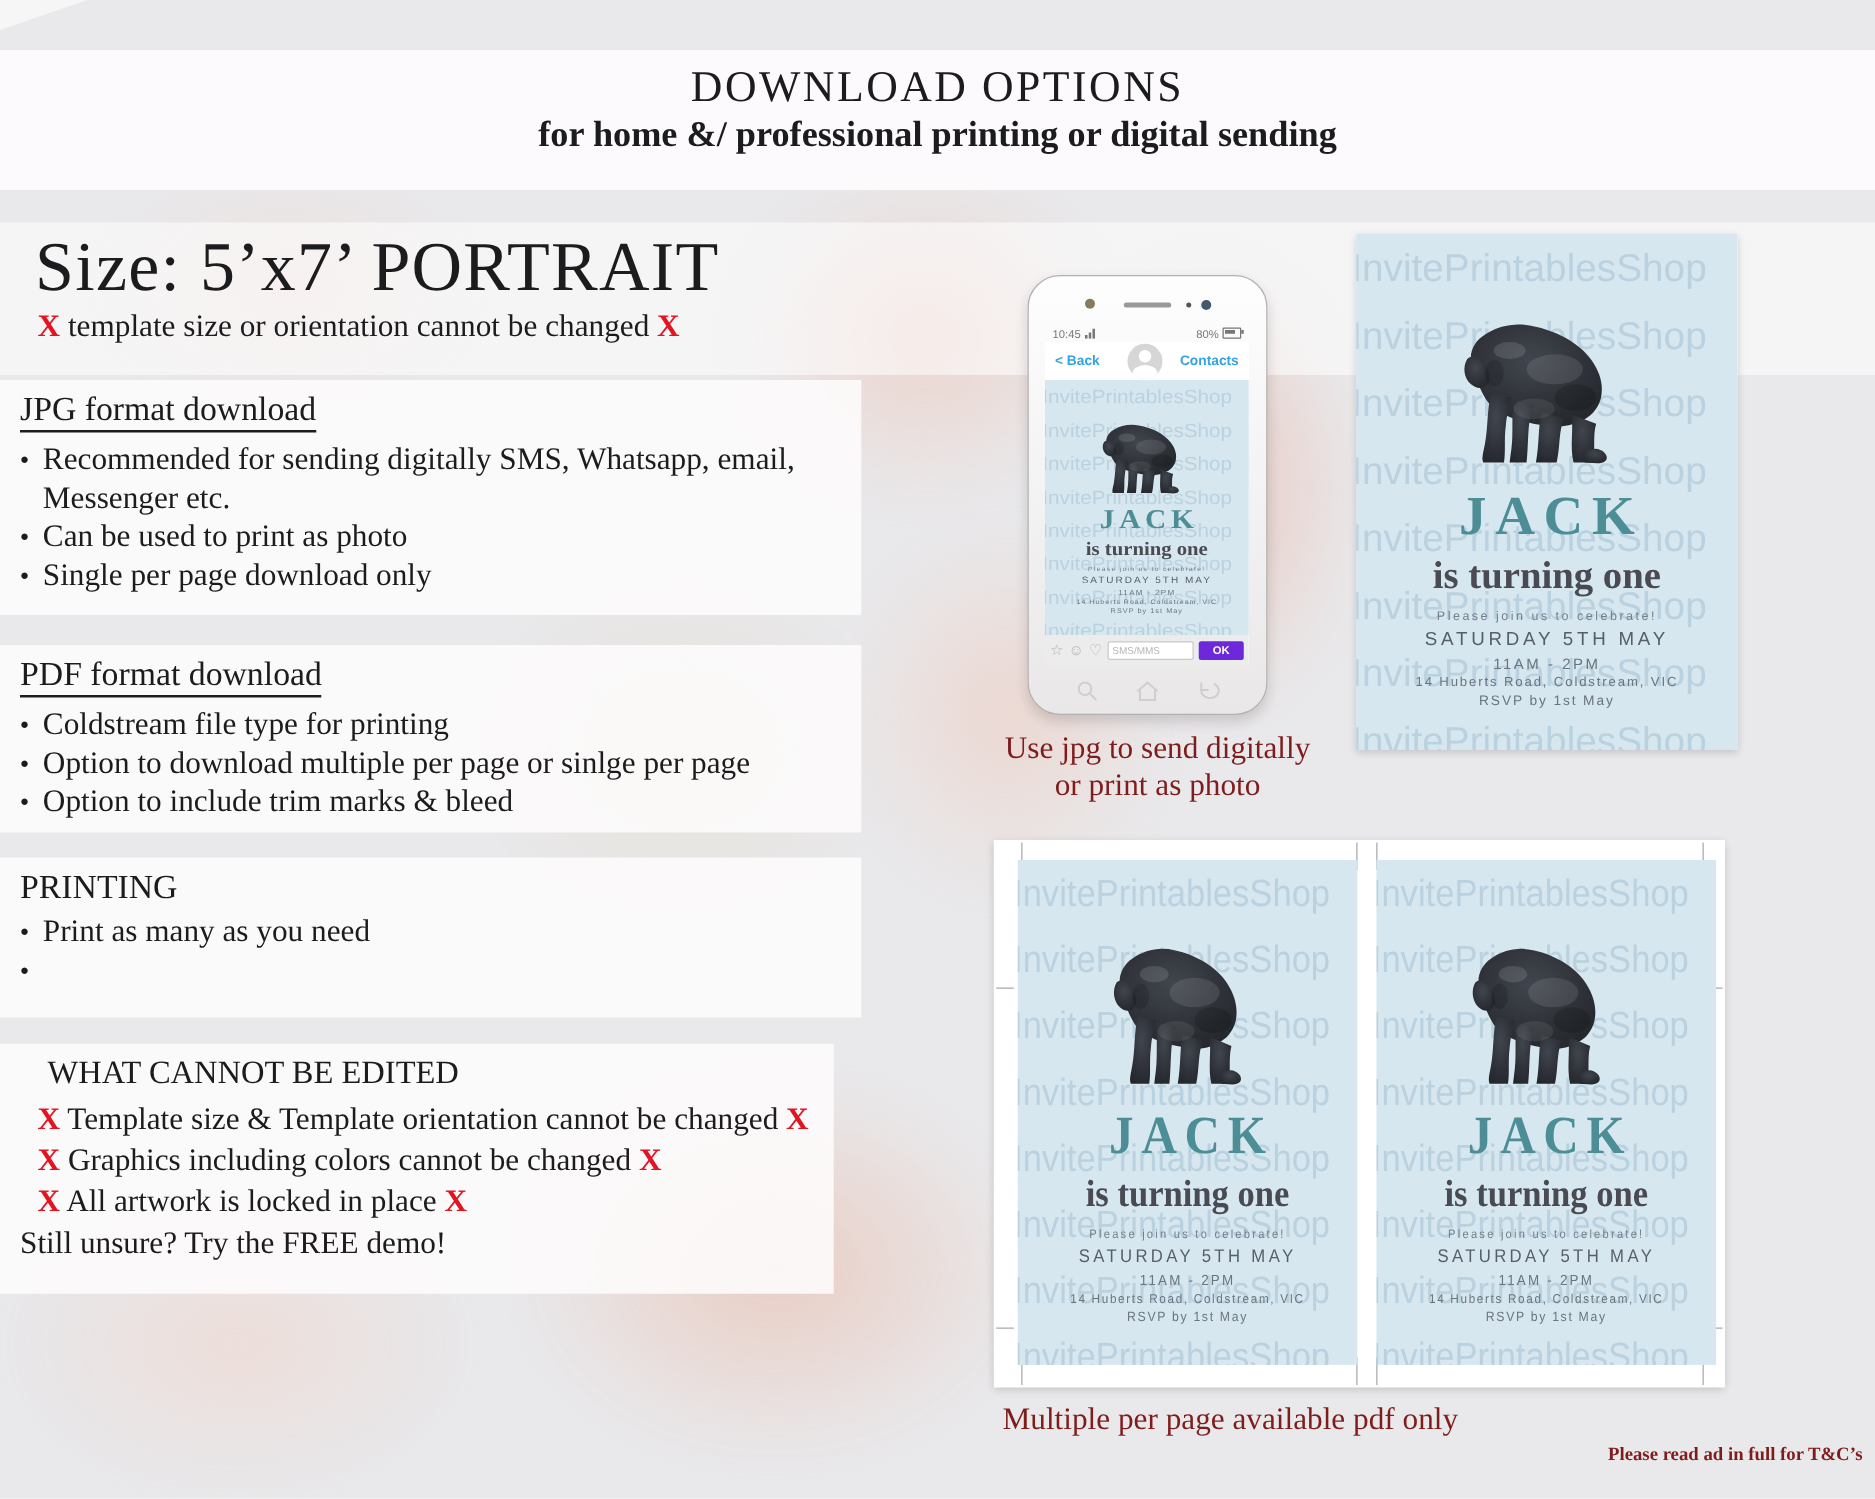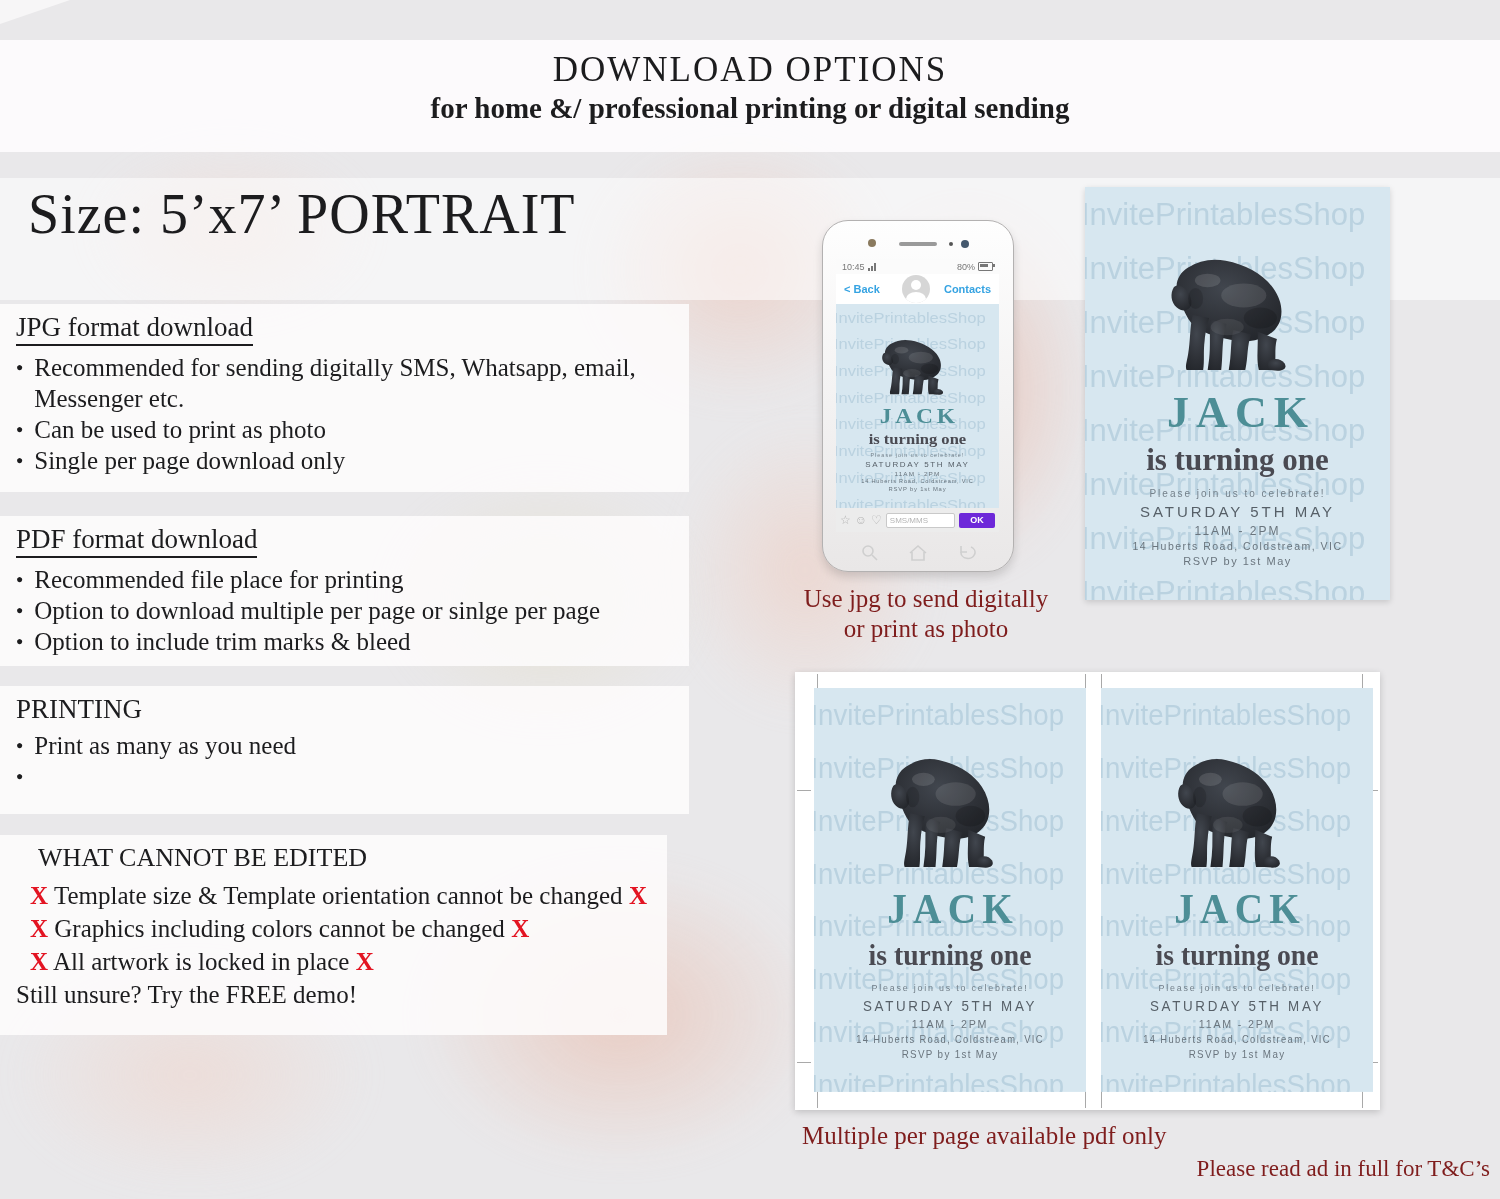--- a/index.html
+++ b/index.html
@@ -86,21 +86,21 @@
           text-align:center;line-height:15px;border-radius:2px;}
   .navrow{position:absolute;left:0;bottom:8px;width:100%;display:flex;justify-content:space-around;
           align-items:center;padding:0 24px;box-sizing:border-box;}
   .nav-ic{stroke:#cfcfcf;fill:none;stroke-width:1.6;}
   
   .big-invite{position:absolute;left:1085px;top:187px;z-index:2;box-shadow:0 2px 6px rgba(0,0,0,.15);}
   .caption{position:absolute;z-index:2;font-size:25px;color:#7f1d1d;}
   .cap-phone{left:792px;top:584px;width:268px;text-align:center;line-height:30px;}
   .cap-single{left:1025px;top:612px;width:460px;text-align:center;}
   .cap-multi{left:802px;top:1122px;text-align:right;}
-  .cap-terms{right:10px;top:1156px;font-size:23px;}
+  .cap-terms{right:10px;top:1156px;font-size:15px;font-weight:bold;}
   
   .sheet{position:absolute;left:795px;top:672px;width:585px;height:438px;background:#fff;z-index:2;
          box-shadow:0 2px 7px rgba(0,0,0,.18);}
   .mcard{position:absolute;top:16px;width:272px;height:404px;overflow:hidden;}
   .mcard .card{transform:scale(0.892,0.978);transform-origin:0 0;}
   .mcard-l{left:19px;} .mcard-r{left:306px;}
   .tv{position:absolute;width:1px;height:22px;background:#a9a9a9;}
   .th{position:absolute;height:1px;width:14px;background:#a9a9a9;}
 </style>
 </head>
@@ -129,20 +129,25 @@
   </div>
   <div class="corner-tri"></div>
 
   <div class="band band-header">
     <div class="hdr-title">DOWNLOAD OPTIONS</div>
     <div class="hdr-sub">for home &amp;/ professional printing or digital sending</div>
   </div>
 
   <div class="band band-size">
     <div class="size-title">Size: 5’x7’ PORTRAIT</div>
+    <div class="size-note">
+      <span class="xmark">X</span>
+      <span>template size or orientation cannot be changed</span>
+      <span class="xmark">X</span>
+    </div>
   </div>
 
   <div class="band band-jpg sec-pad">
     <div class="sec-title">JPG format download</div>
     <div class="bullet">
         <span class="dot">●</span>
         <span>Recommended for sending digitally SMS, Whatsapp, email, Messenger etc.</span>
       </div>
     <div class="bullet">
         <span class="dot">●</span>
@@ -151,21 +156,21 @@
     <div class="bullet">
         <span class="dot">●</span>
         <span>Single per page download only</span>
       </div>
   </div>
 
   <div class="band band-pdf sec-pad">
     <div class="sec-title">PDF format download</div>
     <div class="bullet">
         <span class="dot">●</span>
-        <span>Recommended file place for printing</span>
+        <span>Coldstream file type for printing</span>
       </div>
     <div class="bullet">
         <span class="dot">●</span>
         <span>Option to download multiple per page or sinlge per page</span>
       </div>
     <div class="bullet">
         <span class="dot">●</span>
         <span>Option to include trim marks &amp; bleed</span>
       </div>
   </div>

